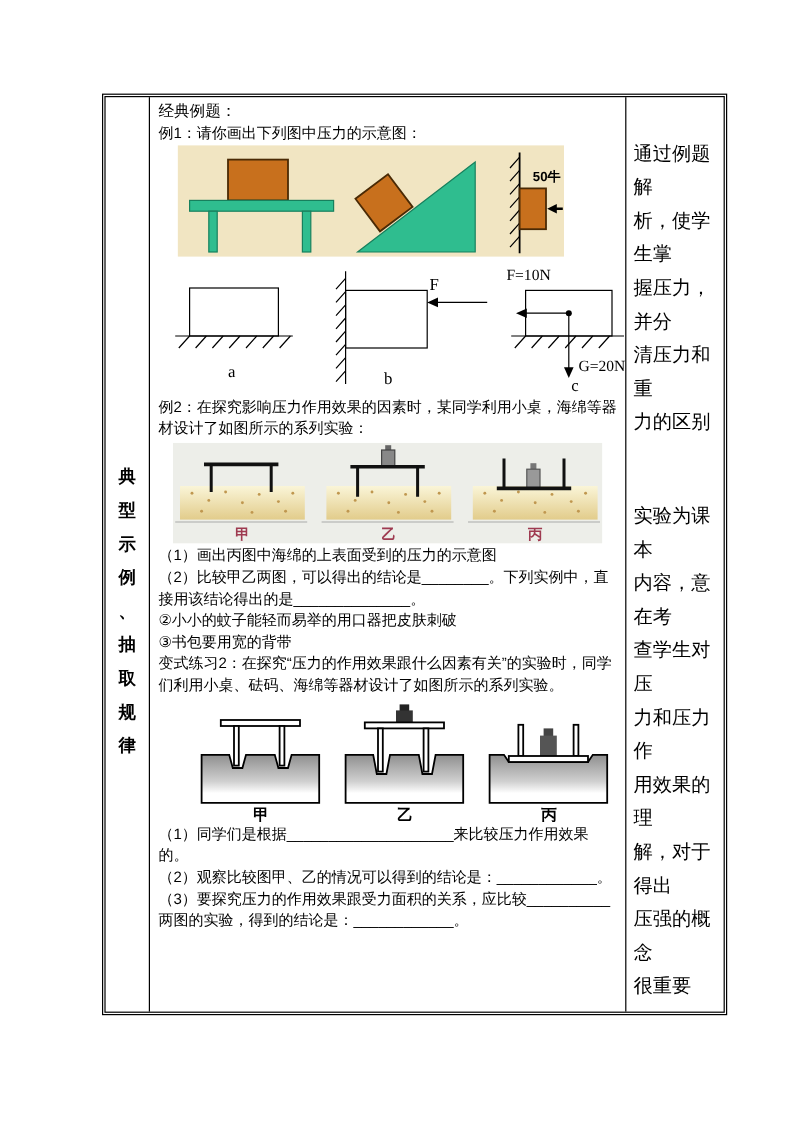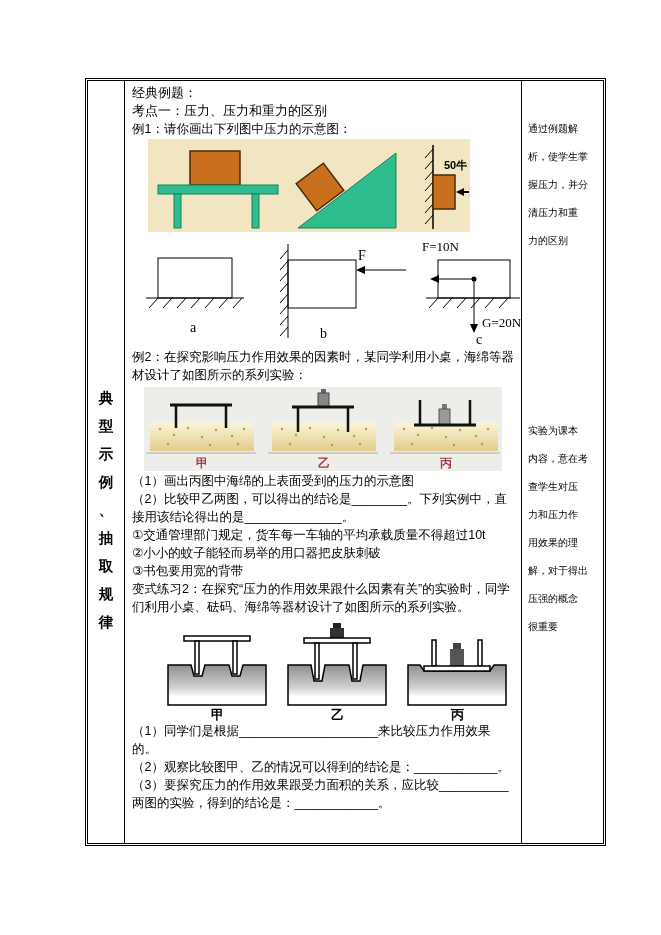--- a/index.html
+++ b/index.html
@@ -27,21 +27,21 @@
   .bold { font-weight:normal; font-size:13px; }
   .fig { display:block; }
   .fig1 { margin:1px 0 2px 16px; }
   .fig2 { margin:2px 0 2px 6px; }
   .fig3 { margin:3px 0 1px 12px; }
   .fig4 { margin:3px 0 1px 32px; }
 
   
   .col-right {
     flex:1; position:relative; padding:6px 4px 0 6px;
-    font-size:10px; line-height:28px; white-space:pre-line;
+    font-size:16px; line-height:28px; white-space:pre-line;
   }
   .note2 { position:absolute; top:336px; left:6px; right:3px; white-space:pre-line; }
 
   svg text { font-family:"Liberation Sans","DejaVu Sans",sans-serif; }
   svg .serif { font-family:"Liberation Serif","DejaVu Serif",serif; }
 </style>
 </head>
 <body>
 
 <div class="lesson-table">
@@ -54,21 +54,20 @@
     <div class="vchar">、</div>
     <div class="vchar">抽</div>
     <div class="vchar">取</div>
     <div class="vchar">规</div>
     <div class="vchar">律</div>
   </div>
 
   <div class="col-main">
 
     <div class="bold">经典例题：</div>
-    <div class="bold">考点一：压力、压力和重力的区别</div>
     <div>例1：请你画出下列图中压力的示意图：</div>
 
     <svg class="fig fig1" width="322" height="93">
       <rect x="0" y="0" width="322" height="93" fill="#f1e5c2"></rect>
 
       <g>
         <rect x="42" y="12" width="50" height="34" fill="#c8701d" stroke="#4a2a05" stroke-width="1.5"></rect>
         <rect x="10" y="46" width="120" height="9" fill="#2fbd8f" stroke="#17805d"></rect>
         <rect x="26" y="55" width="7" height="34" fill="#2fbd8f" stroke="#17805d"></rect>
         <rect x="104" y="55" width="7" height="34" fill="#2fbd8f" stroke="#17805d"></rect>
@@ -179,21 +178,20 @@
         <line x1="82" y1="38" x2="82" y2="13" stroke="#111" stroke-width="2.5"></line>
         <rect x="54" y="17" width="5" height="5" fill="#777"></rect>
         <rect x="51" y="22" width="11" height="16" fill="#999" stroke="#555"></rect>
         <line x1="26" y1="38" x2="88" y2="38" stroke="#111" stroke-width="3"></line>
       </g>
       <text x="296" y="80" font-size="12" font-weight="bold" fill="#9e3a50">丙</text>
     </svg>
 
     <div>（1）画出丙图中海绵的上表面受到的压力的示意图</div>
     <div>（2）比较甲乙两图，可以得出的结论是________。下列实例中，直接用该结论得出的是______________。</div>
-    <div>①交通管理部门规定，货车每一车轴的平均承载质量不得超过10t</div>
     <div>②小小的蚊子能轻而易举的用口器把皮肤刺破</div>
     <div>③书包要用宽的背带</div>
     <div>变式练习2：在探究“压力的作用效果跟什么因素有关”的实验时，同学们利用小桌、砝码、海绵等器材设计了如图所示的系列实验。</div>
 
     <svg class="fig fig4" width="345" height="102">
       <defs>
         <linearGradient id="sketchGrad" x1="0" y1="0" x2="0" y2="1">
           <stop offset="0" stop-color="#8f8f8f"></stop>
             <stop offset="0.55" stop-color="#cfcfcf"></stop>
             <stop offset="0.8" stop-color="#ffffff"></stop>

